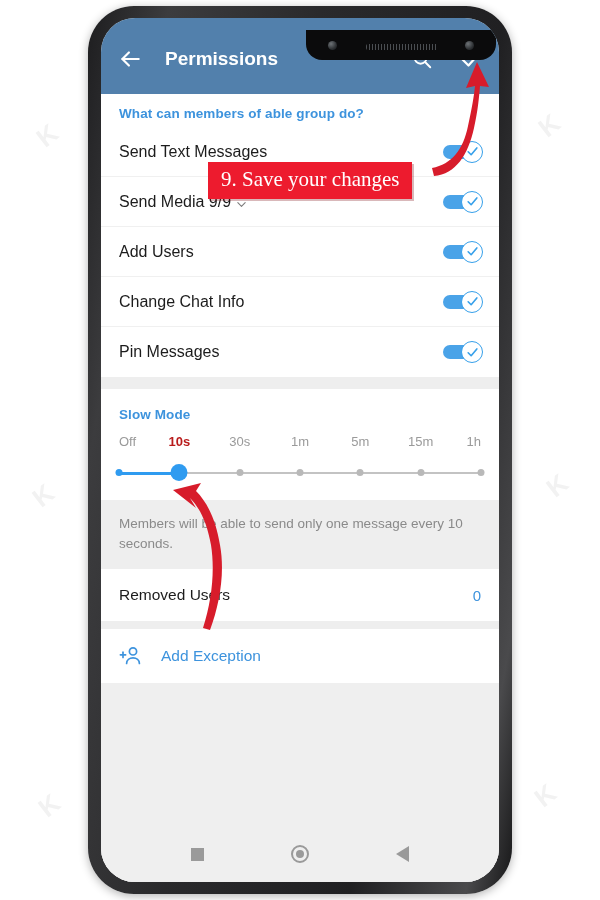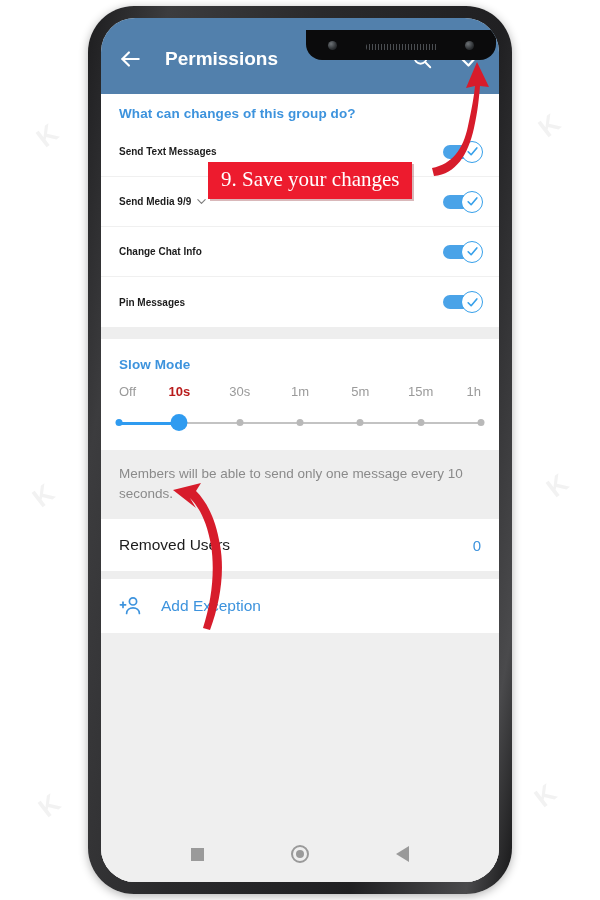--- a/index.html
+++ b/index.html
@@ -77,22 +77,22 @@
     padding: 20px 18px 6px 18px; letter-spacing: .1px;
   }
   #slow-title { padding: 18px 18px 2px 18px; }
 
   .perm-row {
     height: 50px; display: flex; align-items: center;
     padding: 0 16px 0 18px; border-bottom: 1px solid #f0f0f0;
   }
   .perm-row:last-child { border-bottom: none; }
   .perm-label {
-    font-size: 10px; color: #1c1c1c; flex: 1 1 auto;
-    display: flex; align-items: center; gap: 5px; font-weight: bold;
+    font-size: 16px; color: #1c1c1c; flex: 1 1 auto;
+    display: flex; align-items: center; gap: 5px;
   }
   .chev { width: 11px; height: 11px; opacity: .72; }
 
   
   .toggle { position: relative; width: 40px; height: 16px; flex: 0 0 auto; }
   .toggle .track {
     position: absolute; left: 0; top: 1px; width: 34px; height: 14px;
     border-radius: 8px; background: #4aa3e8;
   }
   .toggle .thumb {
@@ -222,21 +222,21 @@
 
     <div id="notch">
       <span class="cam" id="cam-l"></span>
       <span id="grille"></span>
       <span class="cam" id="cam-r"></span>
     </div>
 
     <div id="content">
 
       <div class="card">
-        <div class="section-title">What can changes of this group do?</div>
+        <div class="section-title">What can members of able group do?</div>
 
         <div class="perm-row">
           <span class="perm-label">
             <span>Send Text Messages</span>
           </span>
           <span class="toggle">
             <span class="track"></span>
             <span class="thumb">
               <svg viewBox="0 0 24 24" fill="none" stroke="#37a0ea" stroke-width="3" stroke-linecap="round" stroke-linejoin="round">
                 <polyline points="4,12.5 9.5,18 20,5.5"></polyline>
@@ -257,20 +257,33 @@
           <span class="toggle">
             <span class="track"></span>
             <span class="thumb">
               <svg viewBox="0 0 24 24" fill="none" stroke="#37a0ea" stroke-width="3" stroke-linecap="round" stroke-linejoin="round">
                 <polyline points="4,12.5 9.5,18 20,5.5"></polyline>
               </svg>
             </span>
           </span>
         </div>
 
+        <div class="perm-row">
+          <span class="perm-label">
+            <span>Add Users</span>
+          </span>
+          <span class="toggle">
+            <span class="track"></span>
+            <span class="thumb">
+              <svg viewBox="0 0 24 24" fill="none" stroke="#37a0ea" stroke-width="3" stroke-linecap="round" stroke-linejoin="round">
+                <polyline points="4,12.5 9.5,18 20,5.5"></polyline>
+              </svg>
+            </span>
+          </span>
+        </div>
 
         <div class="perm-row">
           <span class="perm-label">
             <span>Change Chat Info</span>
           </span>
           <span class="toggle">
             <span class="track"></span>
             <span class="thumb">
               <svg viewBox="0 0 24 24" fill="none" stroke="#37a0ea" stroke-width="3" stroke-linecap="round" stroke-linejoin="round">
                 <polyline points="4,12.5 9.5,18 20,5.5"></polyline>

